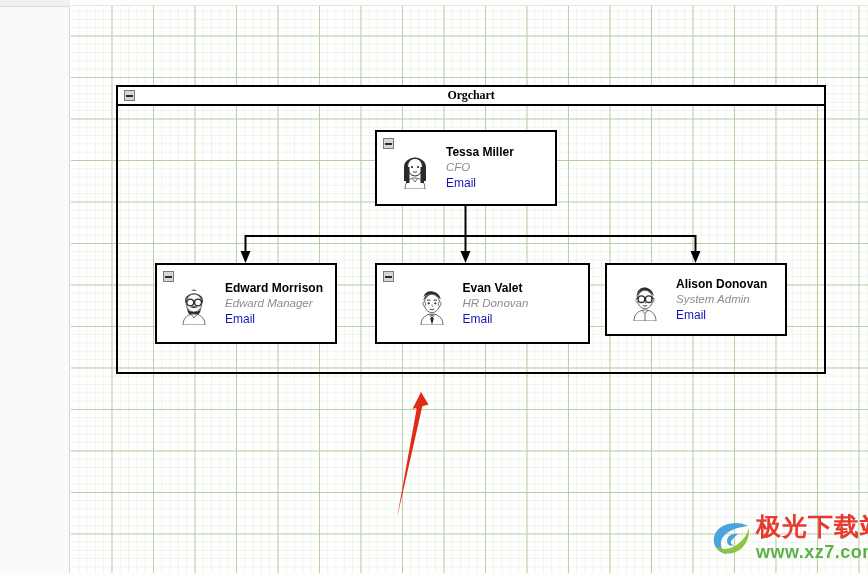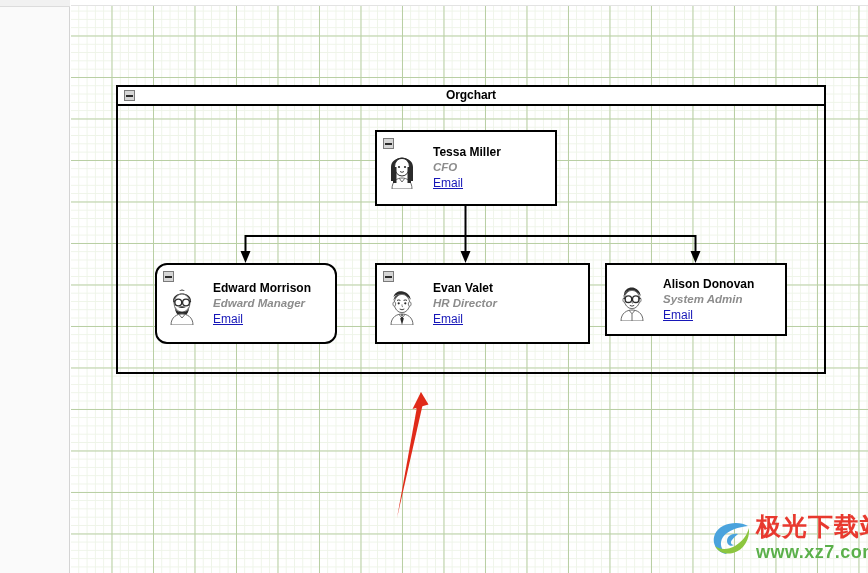--- a/index.html
+++ b/index.html
@@ -102,20 +102,21 @@
     position: absolute;
     left: 0;
     right: 0;
     top: 1px;
     text-align: center;
     font-size: 12px;
     font-weight: bold;
     color: #000000;
     line-height: 15px;
     letter-spacing: -0.1px;
+    font-family: Liberation Serif, serif;
   }
   .orgchart-body {
     position: absolute;
     left: 0;
     top: 19px;
     right: 0;
     bottom: 0;
     background: transparent;
   }
 
@@ -155,21 +156,21 @@
     box-sizing: border-box;
   }
   .card-inner {
     position: absolute;
     left: 0;
     top: 0;
     right: 0;
     bottom: 0;
     display: flex;
     align-items: center;
-    justify-content: flex-start;
+    justify-content: center;
     gap: 10px;
     padding-left: 4px;
   }
   .avatar {
     width: 42px;
     height: 42px;
     flex: 0 0 42px;
     position: relative;
   }
   .avatar svg { display: block; width: 42px; height: 42px; }
@@ -183,29 +184,28 @@
   .person-name {
     font-size: 12px;
     font-weight: bold;
     color: #000000;
     line-height: 15px;
     white-space: nowrap;
   }
   .person-role {
     font-size: 11.5px;
     font-style: italic;
-    font-weight: bold;
+    font-weight: normal;
     color: #8c8c8c;
     line-height: 15px;
     white-space: nowrap;
   }
   .person-email {
     font-size: 12px;
     color: #1717b8;
-    text-decoration: underline;
     line-height: 16px;
     cursor: pointer;
     width: fit-content;
     white-space: nowrap;
   }
 
   
   .connectors {
     position: absolute;
     left: 0;
@@ -326,21 +326,21 @@
           </svg>
         </div>
         <div class="card-text">
           <div class="person-name">Tessa Miller</div>
           <div class="person-role">CFO</div>
           <div class="person-email">Email</div>
         </div>
       </div>
     </div>
 
-    <div class="card" style="left:84px; top:263px; width:182px; height:81px;border-radius:12px;">
+    <div class="card" style="left:84px; top:263px; width:182px; height:81px;">
       <div class="collapse-btn"></div>
       <div class="card-inner">
         <div class="avatar">
           <svg viewBox="0 0 42 42">
 
             <path d="M12 18 C12 8, 30 8, 30 18 L30 20 C29 15, 25 13, 21 13 C17 13, 13 15, 12 20 Z" fill="#2b2b2b"></path>
             <path d="M18 8 Q21 5 24 8 Q21 7 18 8 Z" fill="#2b2b2b"></path>
 
             <ellipse cx="21" cy="20" rx="8" ry="9" fill="#ffffff" stroke="#6b6b6b" stroke-width="1"></ellipse>
 
@@ -394,21 +394,21 @@
             <path d="M10 42 C10 34, 16 31, 21 31 C26 31, 32 34, 32 42 Z" fill="#ffffff" stroke="#6b6b6b" stroke-width="1"></path>
 
             <path d="M17.6 31 L21 35 L24.4 31" fill="none" stroke="#6b6b6b" stroke-width="1"></path>
 
             <path d="M21 33.5 L19.2 35.5 L21 42 L22.8 35.5 Z" fill="#2b2b2b"></path>
             <path d="M19.7 31.6 L21 33.5 L22.3 31.6 Z" fill="#2b2b2b"></path>
           </svg>
         </div>
         <div class="card-text">
           <div class="person-name">Evan Valet</div>
-          <div class="person-role">HR Director</div>
+          <div class="person-role">HR Donovan</div>
           <div class="person-email">Email</div>
         </div>
       </div>
     </div>
 
     <div class="card" style="left:534px; top:263px; width:182px; height:73px;">
       <div class="card-inner">
         <div class="avatar">
           <svg viewBox="0 0 42 42">
 

